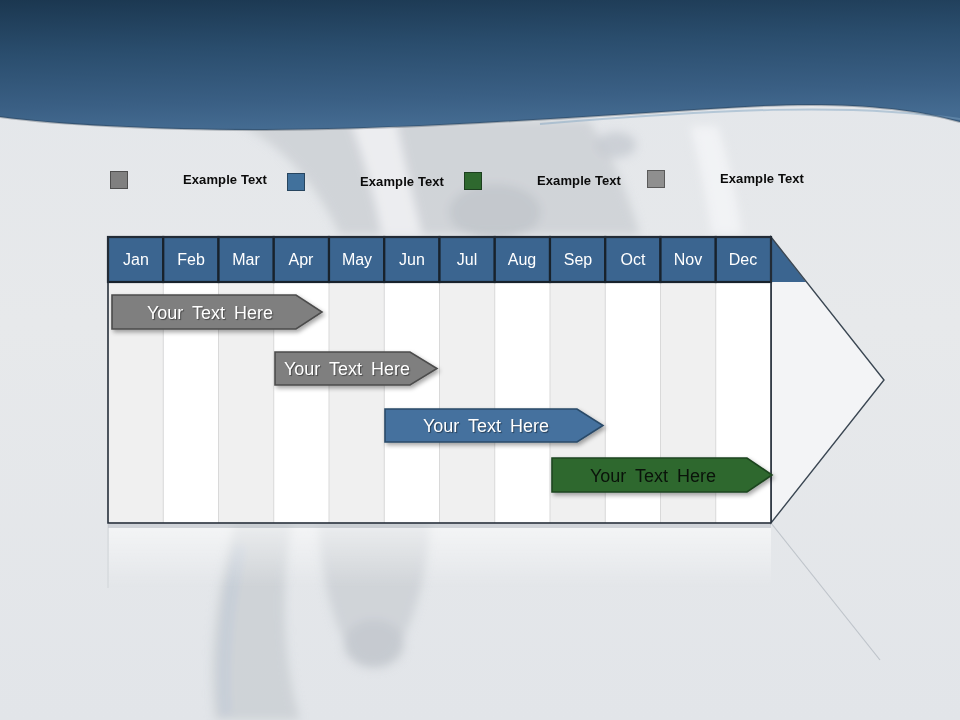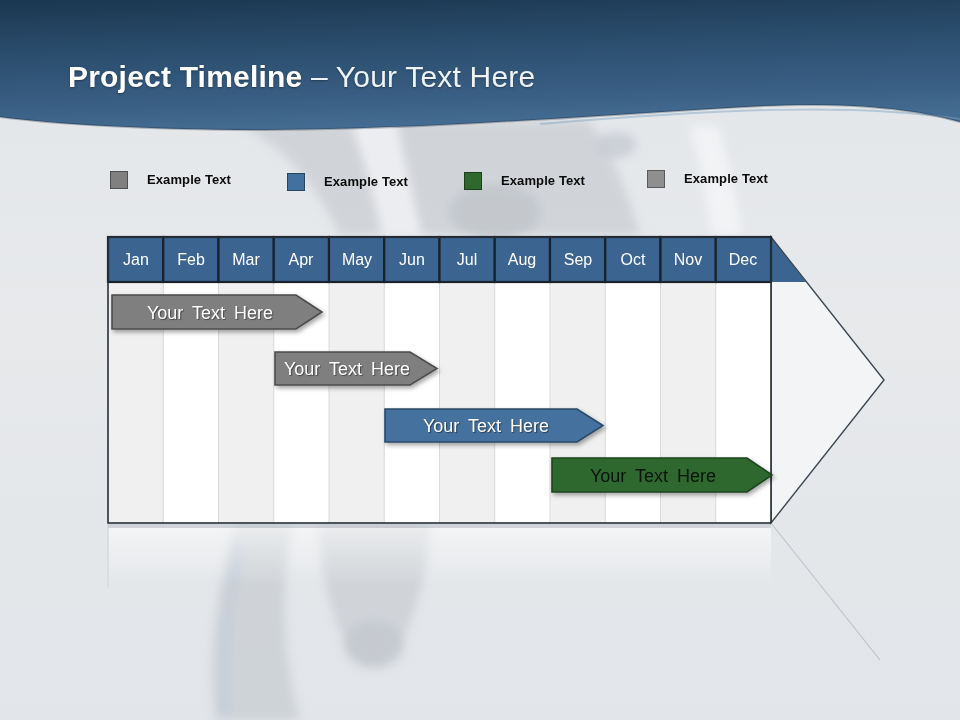--- a/index.html
+++ b/index.html
@@ -27,21 +27,21 @@
     width:18px;height:18px;margin-right:19px;box-sizing:border-box;display:inline-block;
   }
   .li-1{left:110px;}
   .li-2{left:287px;top:172px;}
   .li-3{left:464px;top:171px;}
   .li-4{left:647px;top:169px;}
   .sw-1{background:var(--legend_1);border:1.5px solid #4f4f4f;}
   .sw-2{background:var(--legend_2);border:1.5px solid #27455f;}
   .sw-3{background:var(--legend_3);border:1.5px solid #1c3f1e;}
   .sw-4{background:var(--legend_4);border:1.5px solid #5a5a5a;}
-  .legend-label{font-size:13px;font-weight:bold;color:#0b0b0b;letter-spacing:.1px;}
+  .legend-label{font-size:13px;font-weight:bold;color:#0b0b0b;letter-spacing:.1px;margin-left:36px;}
 
   
   .month-cell{fill:var(--month_header);stroke:#18222c;stroke-width:2.2;}
   .month-ext{fill:var(--month_header);}
   .month-label{font-size:16px;fill:#ffffff;text-anchor:middle;}
   .stripe-a{fill:var(--stripe_gray);}
   .stripe-b{fill:#ffffff;}
   .grid-line{stroke:#d9d9d9;stroke-width:1;}
   .table-border{fill:none;stroke:#262f3a;stroke-width:1.6;}
   .arrow-head{fill:var(--arrow_fill);}
@@ -174,24 +174,20 @@
 
       <g>
         <rect x="108" y="524" width="663" height="4" fill="#c2c7cc" opacity="0.6"></rect>
         <rect x="109" y="528" width="662" height="60" fill="url(#reflg)"></rect>
         <line x1="771" y1="523" x2="880" y2="660" stroke="#9aa2ab" stroke-width="1.2" opacity="0.5"></line>
         <line x1="108" y1="523" x2="108" y2="588" stroke="#9aa2ab" stroke-width="1" opacity="0.25"></line>
       </g>
     </g>
   </svg>
 
-  <div class="title">
-    <span class="t-bold">Project Timeline</span>
-    <span class="t-rest">– Your Text Here</span>
-  </div>
 
   <div class="legend">
     <div class="legend-item li-1">
       <span class="swatch sw-1"></span>
       <span class="legend-label">Example Text</span>
     </div>
     <div class="legend-item li-2">
       <span class="swatch sw-2"></span>
       <span class="legend-label">Example Text</span>
     </div>

